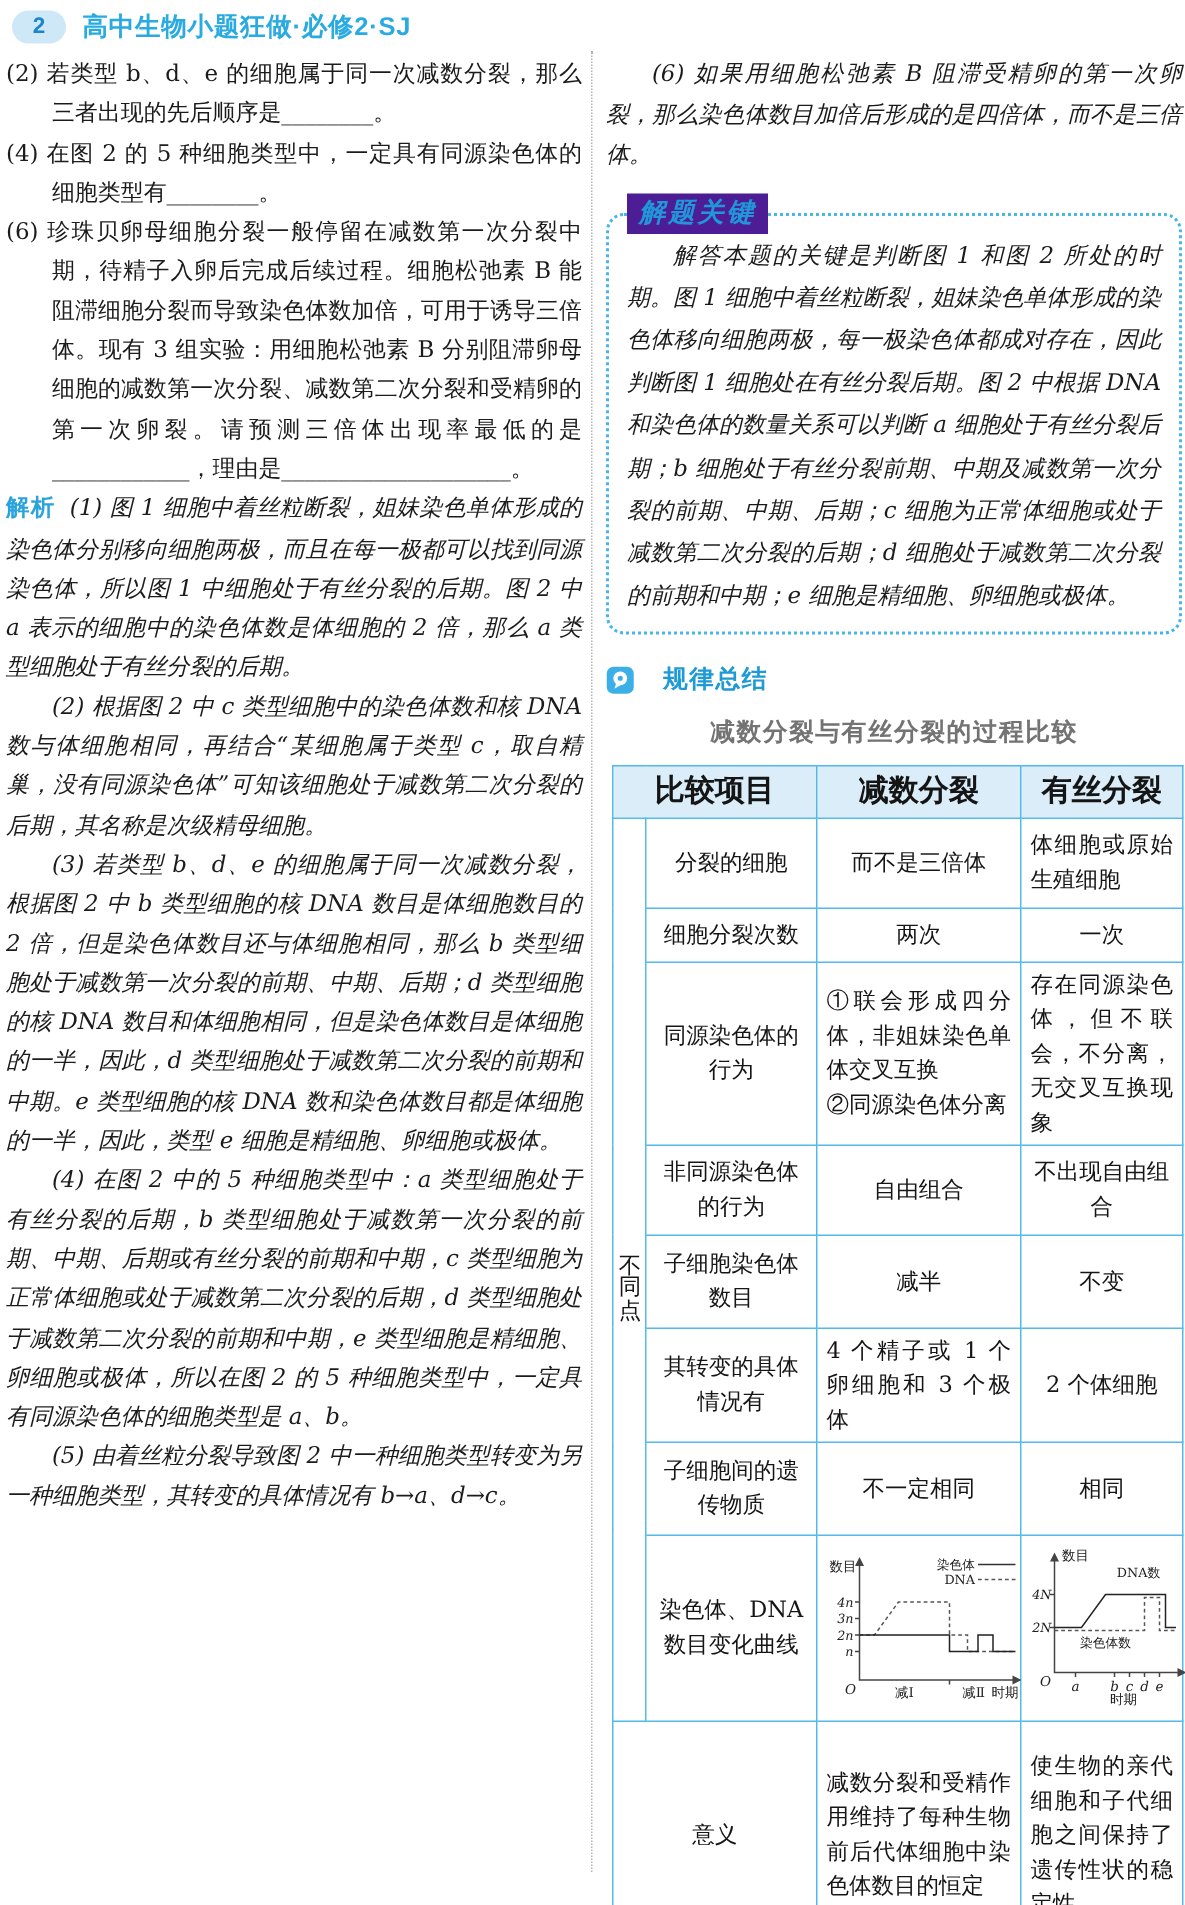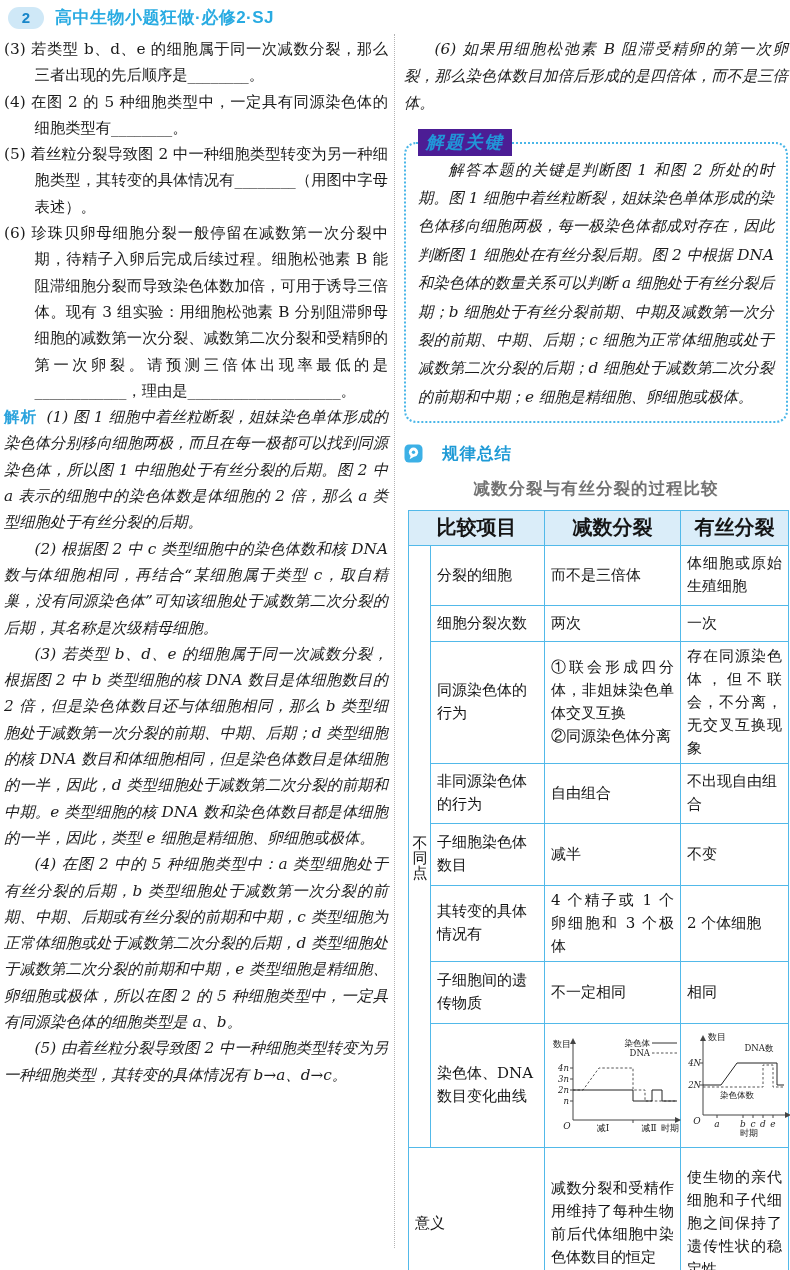--- a/index.html
+++ b/index.html
@@ -30,44 +30,43 @@
   .sumhead{margin-top:17px;display:flex;align-items:center;gap:19px;}
   .sumlabel{color:#1e9ad6;font-family:"Liberation Sans",sans-serif;font-weight:bold;font-size:16.5px;letter-spacing:1px;}
   .tbltitle{margin-top:8px;text-align:center;font-family:"Liberation Sans",sans-serif;
             font-weight:bold;font-size:16.5px;color:#737373;letter-spacing:1px;}
   
   table.cmp{border-collapse:collapse;table-layout:fixed;width:380px;margin-top:7px;margin-left:4px;}
   table.cmp th,table.cmp td{border:1px solid #52b9e9;font-size:15px;line-height:23px;
             padding:3px 6px;vertical-align:middle;color:#151515;}
   table.cmp th{background:#daedf9;font-family:"Liberation Sans",sans-serif;font-weight:bold;
             font-size:20px;height:28px;text-align:center;}
-  td.c{text-align:left;margin-left:32px;}
+  td.c{text-align:center;margin-left:32px;}
   td.l{text-align:justify;}
   td.group{writing-mode:vertical-rl;text-orientation:upright;letter-spacing:14px;
            text-align:center;padding:0;font-size:15px;}
   .cellp{margin:0;text-align:justify;}
   tr.h1{height:60px;} tr.h2{height:36px;} tr.h3{height:104px;} tr.h4{height:60px;}
   tr.h5{height:62px;} tr.h6{height:64px;} tr.h7{height:62px;} tr.h8{height:114px;} tr.h9{height:152px;}
   td.chartcell{padding:1px;text-align:center;}
   svg text{font-family:"DejaVu Serif",serif;fill:#222;}
 </style>
 </head>
 <body>
 
 <div class="page">
 
   <div class="header">
     <div class="badge">2</div>
     <div class="htitle">高中生物小题狂做·必修2·SJ</div>
   </div>
 
   <div class="col-left">
-    <p class="qp">(3) 若类型 b、d、e 的细胞属于同一次减数分裂，那么三者出现的先后顺序是________。</p>
+    <p class="qp">(2) 若类型 b、d、e 的细胞属于同一次减数分裂，那么三者出现的先后顺序是________。</p>
     <p class="qp">(4) 在图 2 的 5 种细胞类型中，一定具有同源染色体的细胞类型有________。</p>
-    <p class="qp">(5) 着丝粒分裂导致图 2 中一种细胞类型转变为另一种细胞类型，其转变的具体情况有________（用图中字母表述）。</p>
     <p class="qp">(6) 珍珠贝卵母细胞分裂一般停留在减数第一次分裂中期，待精子入卵后完成后续过程。细胞松弛素 B 能阻滞细胞分裂而导致染色体数加倍，可用于诱导三倍体。现有 3 组实验：用细胞松弛素 B 分别阻滞卵母细胞的减数第一次分裂、减数第二次分裂和受精卵的第一次卵裂。请预测三倍体出现率最低的是____________，理由是____________________。</p>
     <p class="kai"><span class="blab">解析</span><span>(1) 图 1 细胞中着丝粒断裂，姐妹染色单体形成的染色体分别移向细胞两极，而且在每一极都可以找到同源染色体，所以图 1 中细胞处于有丝分裂的后期。图 2 中 a 表示的细胞中的染色体数是体细胞的 2 倍，那么 a 类型细胞处于有丝分裂的后期。</span></p>
     <p class="kai indent">(2) 根据图 2 中 c 类型细胞中的染色体数和核 DNA 数与体细胞相同，再结合“某细胞属于类型 c，取自精巢，没有同源染色体”可知该细胞处于减数第二次分裂的后期，其名称是次级精母细胞。</p>
     <p class="kai indent">(3) 若类型 b、d、e 的细胞属于同一次减数分裂，根据图 2 中 b 类型细胞的核 DNA 数目是体细胞数目的 2 倍，但是染色体数目还与体细胞相同，那么 b 类型细胞处于减数第一次分裂的前期、中期、后期；d 类型细胞的核 DNA 数目和体细胞相同，但是染色体数目是体细胞的一半，因此，d 类型细胞处于减数第二次分裂的前期和中期。e 类型细胞的核 DNA 数和染色体数目都是体细胞的一半，因此，类型 e 细胞是精细胞、卵细胞或极体。</p>
     <p class="kai indent">(4) 在图 2 中的 5 种细胞类型中：a 类型细胞处于有丝分裂的后期，b 类型细胞处于减数第一次分裂的前期、中期、后期或有丝分裂的前期和中期，c 类型细胞为正常体细胞或处于减数第二次分裂的后期，d 类型细胞处于减数第二次分裂的前期和中期，e 类型细胞是精细胞、卵细胞或极体，所以在图 2 的 5 种细胞类型中，一定具有同源染色体的细胞类型是 a、b。</p>
     <p class="kai indent">(5) 由着丝粒分裂导致图 2 中一种细胞类型转变为另一种细胞类型，其转变的具体情况有 b→a、d→c。</p>
   </div>
 
   <div class="divider"></div>
 

